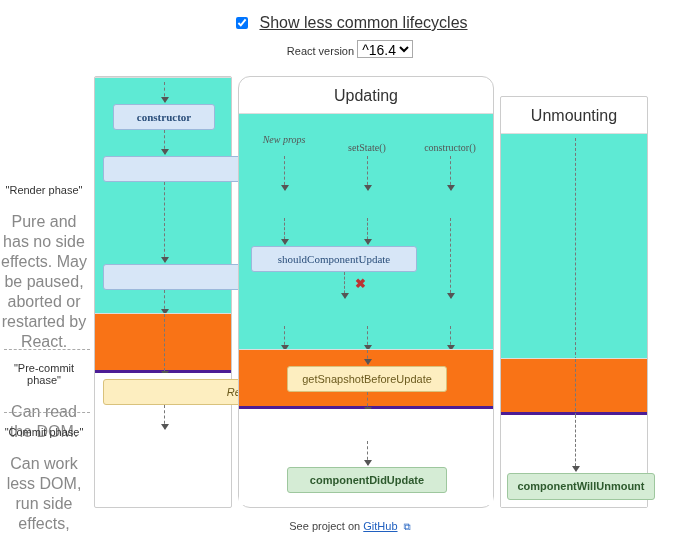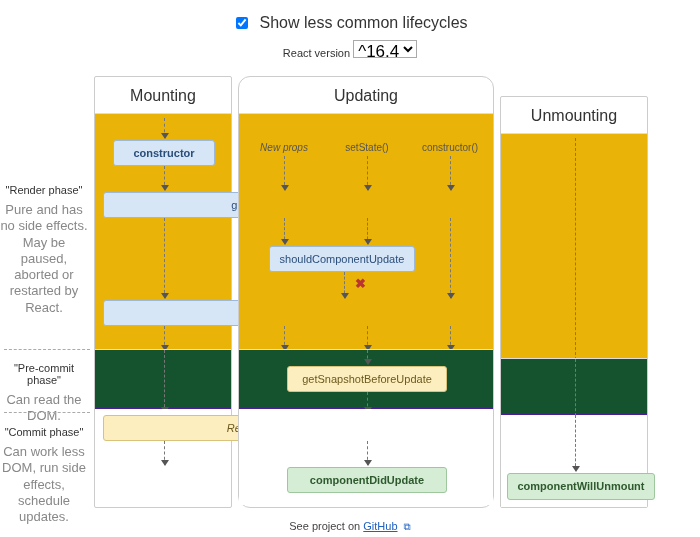--- a/index.html
+++ b/index.html
@@ -23,33 +23,34 @@
     text-align: center;
     padding-top: 14px;
   }
   .toggle-row {
     font-size: 16px;
     color: #333;
     display: flex;
     justify-content: center;
     align-items: center;
     gap: 8px;
+    text-decoration: underline;
   }
   .toggle-row input[type=checkbox] {
     width: 12px; height: 12px;
   }
   .selectors {
     margin-top: 8px;
     display: flex;
     justify-content: center;
     gap: 14px;
     font-size: 11px;
   }
   .sel select {
-    font-size: 17px;
+    font-size: 14px;
     border: 1px solid #aaa;
     height: 18px;
     background: #fff;
   }
 
   
   .grid {
     position: absolute;
     left: 0;
     top: 76px;
@@ -65,24 +66,24 @@
     position: absolute;
     left: 0;
     width: 88px;
     text-align: center;
   }
   .phase-title {
     font-size: 11px;
     color: #333;
   }
   .phase-desc {
-    font-size: 13px;
+    font-size: 16px;
     color: #888;
     line-height: 1.25;
-    margin-top: 6px;
+    margin-top: 16px;
   }
 
   .col {
     border: 1px solid #ccc;
     margin-right: 6px;
     display: flex;
     flex-direction: column;
     border-radius: 2px;
     overflow: visible;
   }
@@ -96,22 +97,22 @@
     text-align: center;
     padding: 10px 0 8px;
     color: #333;
   }
 
   
   .zone {
     width: 100%;
     position: relative;
   }
-  .z-render  { height: 236px; background: #eab308; border-top: 1px solid #ddd; }
-  .z-precom  { height: 60px;  background: #14532d; border-top: 1px solid #ddd; border-bottom: 1px solid #4c1d95; }
+  .z-render  { height: 236px; background: #5eead4; border-top: 1px solid #ddd; font-family: Liberation Serif, serif; }
+  .z-precom  { height: 60px;  background: #f97316; border-top: 1px solid #ddd; border-bottom: 3px solid #4c1d95; }
   .z-commit  { height: 96px;  background: #fff; }
 
   .dash-sep {
     position: absolute;
     left: 4px;
     width: 86px;
     border-top: 1px dashed #aaa;
   }
 
   
@@ -207,21 +208,20 @@
         <div class="phase-desc">Can read the DOM.</div>
       </div>
       <div class="dash-sep" style="top:336px;"></div>
       <div class="phase" style="top:350px;">
         <div class="phase-title">"Commit phase"</div>
         <div class="phase-desc">Can work less DOM, run side effects, schedule updates.</div>
       </div>
     </div>
 
     <div class="col col-mount" style="position:relative;">
-      <h2>Mounting</h2>
       <div class="zone z-render">
         <div class="arrow" style="left:69px; top:4px; height:20px;"></div>
         <div class="box blue bold" style="left:18px; top:26px; width:102px;">constructor</div>
         <div class="arrow" style="left:69px; top:52px; height:24px;"></div>
 
         <div class="box blue" style="left:8px; top:78px; width:390px;">getDerivedStateFromProps</div>
         <div class="arrow" style="left:69px; top:104px; height:80px;"></div>
         <div class="box blue bold" style="left:8px; top:186px; width:390px;">render</div>
         <div class="arrow" style="left:69px; top:212px; height:24px;"></div>
       </div>
@@ -230,33 +230,33 @@
       </div>
       <div class="zone z-commit">
         <div class="box yellow" style="left:8px; top:6px; width:390px; font-style:italic;">React updates DOM and refs</div>
         <div class="arrow" style="left:69px; top:32px; height:24px;"></div>
       </div>
     </div>
 
     <div class="col col-update" style="position:relative;">
       <h2>Updating</h2>
       <div class="zone z-render">
-        <div class="label i" style="left:10px;  top:28px; width:70px;">New props</div>
+        <div class="label i" style="left:10px;  top:20px; width:70px;">New props</div>
         <div class="label" style="left:98px; top:28px; width:60px;">setState()</div>
         <div class="label" style="left:174px; top:28px; width:74px;">constructor()</div>
 
         <div class="arrow" style="left:45px;  top:42px; height:34px;"></div>
         <div class="arrow" style="left:128px; top:42px; height:34px;"></div>
         <div class="arrow" style="left:211px; top:42px; height:34px;"></div>
 
         <div class="arrow" style="left:45px;  top:104px; height:26px;"></div>
         <div class="arrow" style="left:128px; top:104px; height:26px;"></div>
         <div class="arrow" style="left:211px; top:104px; height:80px;"></div>
 
-        <div class="box blue" style="left:30px; top:132px; width:146px;">shouldComponentUpdate</div>
+        <div class="box blue" style="left:12px; top:132px; width:166px;">shouldComponentUpdate</div>
         <div class="arrow" style="left:105px; top:158px; height:26px;"></div>
         <div class="xmark" style="left:116px; top:162px;">✖</div>
 
         <div class="arrow" style="left:45px;  top:212px; height:24px;"></div>
         <div class="arrow" style="left:128px; top:212px; height:24px;"></div>
         <div class="arrow" style="left:211px; top:212px; height:24px;"></div>
       </div>
       <div class="zone z-precom">
         <div class="arrow" style="left:128px; top:0px; height:14px;"></div>
         <div class="box yellow" style="left:48px; top:16px; width:160px;">getSnapshotBeforeUpdate</div>

